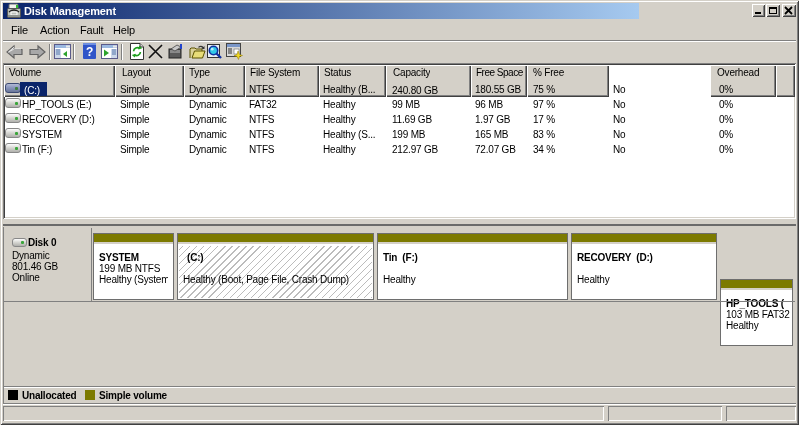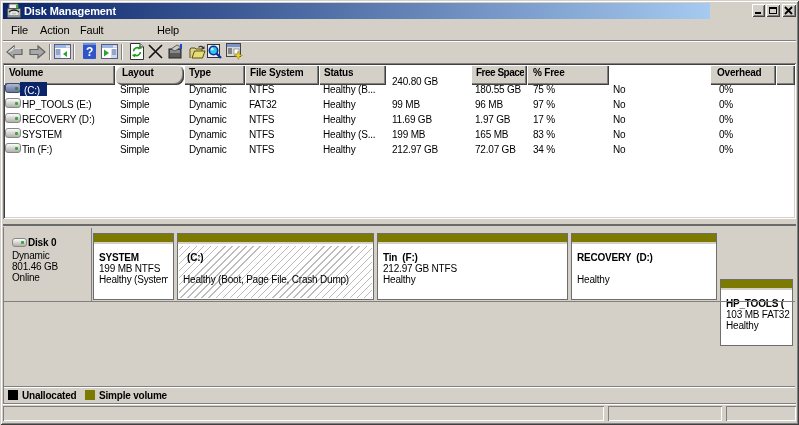--- a/index.html
+++ b/index.html
@@ -4,35 +4,35 @@
 <style>
   * { margin:0; padding:0; box-sizing:border-box; }
   html,body { width:799px; height:425px; overflow:hidden; }
   body { font-family:"Liberation Sans", sans-serif; font-size:10px; color:#000; background:#d4d0c8; letter-spacing:-0.2px; }
   #win { position:relative; width:799px; height:425px; background:#d4d0c8;
     box-shadow: inset 1px 1px 0 #d4d0c8, inset -1px -1px 0 #404040,
                 inset 2px 2px 0 #fff, inset -2px -2px 0 #808080; }
   .abs { position:absolute; }
   .txt { position:absolute; white-space:nowrap; }
   
-  #title { position:absolute; left:3px; top:3px; width:707px; height:16px;
+  #title { position:absolute; left:3px; top:3px; width:636px; height:16px;
     background:linear-gradient(to right,#0a246a,#a6caf0); }
   #title .cap { position:absolute; left:21px; top:2px; color:#fff; font-weight:bold; font-size:11px; letter-spacing:-0.1px; }
   .tbtn { position:absolute; top:1px; height:13px; background:#d4d0c8;
     box-shadow: inset 1px 1px 0 #fff, inset -1px -1px 0 #404040, inset 2px 2px 0 #d4d0c8, inset -2px -2px 0 #808080; }
   
   .menu { position:absolute; top:24px; font-size:11px; }
   
   .tsep { position:absolute; top:44px; width:2px; height:16px;
     border-left:1px solid #808080; border-right:1px solid #fff; }
   
   #list { position:absolute; left:3px; top:63px; width:793px; height:156px; background:#fff;
     box-shadow: inset 1px 1px 0 #808080, inset -1px -1px 0 #fff, inset 2px 2px 0 #404040, inset -2px -2px 0 #d4d0c8; }
-  .hcell { position:absolute; top:65px; height:20px; background:#d4d0c8;
-    box-shadow: inset 1px 1px 0 #fff, inset -1px -1px 0 #404040, inset -2px -2px 0 #808080; font-weight: bold; }
+  .hcell { position:absolute; top:65px; height:32px; background:#d4d0c8;
+    box-shadow: inset 1px 1px 0 #fff, inset -1px -1px 0 #404040, inset -2px -2px 0 #808080; }
   .hcell span { position:absolute; left:5px; top:2px; white-space:nowrap; overflow:hidden; }
   
   #diskpane { position:absolute; left:3px; top:227px; width:793px; height:178px; background:#d4d0c8;
     box-shadow: inset 1px 0 0 #808080, inset -1px 0 0 #d4d0c8; }
   .pbox { position:absolute; top:233px; height:67px; background:#fff; border:1px solid #6e6e6e; }
   .pbar { position:absolute; left:0; top:0; right:0; height:10px; background:#7c7a00; border-bottom:2px solid #d4d0c8; }
   .ptxt { position:absolute; left:5px; right:2px; white-space:nowrap; overflow:hidden; }
   .hatch { background:repeating-linear-gradient(-45deg,#bcbcbc 0 1px,#fff 1px 5px); }
   .dicon { position:absolute; width:16px; height:10px; border-radius:3px;
     background:linear-gradient(#fdfdfd,#d8d8d4 45%,#b0b0ac); border:1px solid #888; }
@@ -65,21 +65,21 @@
   </div>
   <div class="tbtn" id="btncls" style="left:782px; top:4px; width:14px;">
     <svg style="position:absolute;left:2px;top:2px;" width="9" height="9" viewBox="0 0 9 9">
       <path d="M1 1 L8 8 M8 1 L1 8" stroke="#000" stroke-width="1.8"></path>
     </svg>
   </div>
 
   <span class="menu" style="left:11px;">File</span>
   <span class="menu" style="left:40px;">Action</span>
   <span class="menu" style="left:80px;">Fault</span>
-  <span class="menu" style="left:113px;margin-left:44px;">Help</span>
+  <span class="menu" style="left:113px;">Help</span>
 
   <div class="abs" style="left:3px; top:40px; width:793px; height:2px; border-top:1px solid #808080; border-bottom:1px solid #fff;"></div>
 
   <div class="tsep" style="left:49px;"></div>
   <div class="tsep" style="left:73px;"></div>
   <div class="tsep" style="left:121px;"></div>
 
   <svg class="abs" style="left:5px;top:43px;" width="19" height="18" viewBox="0 0 19 18">
     <path d="M9 3 L2 9 L9 15 L9 11.5 L17 11.5 L17 6.5 L9 6.5 Z" fill="#a8a8a8" stroke="#636363" stroke-width="1.2"></path>
     <path d="M9 4.2 L3.5 9 L9 6 L16 6" fill="none" stroke="#e8e8e8" stroke-width="1"></path>
@@ -152,31 +152,34 @@
     <path d="M2 6h4M2 8h4M2 10h4" stroke="#333" stroke-width="1"></path>
     <rect x="8" y="6" width="5" height="5" fill="#fff" stroke="#666" stroke-width="0.6"></rect>
     <path d="M12 8 L13.5 11.5 L16.5 12.5 L13.5 13.5 L12.5 16.5 L11 13.5 L8 12.8 L11 11.5 Z" fill="#f0d820" stroke="#907800" stroke-width="0.5"></path>
   </svg>
 
   <div id="list"></div>
 
   <div class="hcell" style="left:4px; width:111px;">
       <span>Volume</span>
     </div>
-  <div class="hcell" style="left:115px; width:69px;border-radius:8px;">
+  <div class="hcell" style="left:115px; width:69px;">
       <span style="left:7px;">Layout</span>
     </div>
   <div class="hcell" style="left:184px; width:61px;">
       <span>Type</span>
     </div>
   <div class="hcell" style="left:245px; width:74px;">
       <span>File System</span>
     </div>
   <div class="hcell" style="left:319px; width:67px;">
       <span>Status</span>
+    </div>
+  <div class="hcell" style="left:386px; width:85px;">
+      <span style="left:7px;">Capacity</span>
     </div>
   <div class="hcell" style="left:471px; width:56px;">
       <span style="letter-spacing:-0.5px;">Free Space</span>
     </div>
   <div class="hcell" style="left:527px; width:82px;">
       <span style="left:6px;">% Free</span>
     </div>
   <div class="hcell" style="left:710px; width:66px;">
       <span style="left:7px;">Overhead</span>
     </div>
@@ -219,21 +222,21 @@
   <span class="txt" style="left:249px; top:84px;">NTFS</span>
   <span class="txt" style="left:249px; top:99px;">FAT32</span>
   <span class="txt" style="left:249px; top:114px;">NTFS</span>
   <span class="txt" style="left:249px; top:129px;">NTFS</span>
   <span class="txt" style="left:249px; top:144px;">NTFS</span>
   <span class="txt" style="left:323px; top:84px;">Healthy (B...</span>
   <span class="txt" style="left:323px; top:99px;">Healthy</span>
   <span class="txt" style="left:323px; top:114px;">Healthy</span>
   <span class="txt" style="left:323px; top:129px;">Healthy (S...</span>
   <span class="txt" style="left:323px; top:144px;">Healthy</span>
-  <span class="txt" style="left:392px; top:76px;">240.80 GB</span>
+  <span class="txt" style="left:392px; top:85px;">240.80 GB</span>
   <span class="txt" style="left:392px; top:99px;">99 MB</span>
   <span class="txt" style="left:392px; top:114px;">11.69 GB</span>
   <span class="txt" style="left:392px; top:129px;">199 MB</span>
   <span class="txt" style="left:392px; top:144px;">212.97 GB</span>
   <span class="txt" style="left:475px; top:84px;">180.55 GB</span>
   <span class="txt" style="left:475px; top:99px;">96 MB</span>
   <span class="txt" style="left:475px; top:114px;">1.97 GB</span>
   <span class="txt" style="left:475px; top:129px;">165 MB</span>
   <span class="txt" style="left:475px; top:144px;">72.07 GB</span>
   <span class="txt" style="left:533px; top:84px;">75 %</span>
@@ -272,21 +275,20 @@
   </div>
   <div class="pbox" style="left:177px; width:197px;">
     <div class="pbar"></div>
     <div class="hatch abs" style="left:1px; top:12px; right:1px; bottom:1px;"></div>
     <div class="ptxt" style="left:9px; top:18px; font-weight:bold;">(C:)</div>
     <div class="ptxt" style="top:40px;">Healthy (Boot, Page File, Crash Dump)</div>
   </div>
   <div class="pbox" style="left:377px; width:191px;">
     <div class="pbar"></div>
     <div class="ptxt" style="top:18px; font-weight:bold;">Tin&nbsp; (F:)</div>
-    <div class="ptxt" style="top:29px;">212.97 GB NTFS</div>
     <div class="ptxt" style="top:40px;">Healthy</div>
   </div>
   <div class="pbox" style="left:571px; width:146px;">
     <div class="pbar"></div>
     <div class="ptxt" style="top:18px; font-weight:bold;">RECOVERY&nbsp; (D:)</div>
     <div class="ptxt" style="top:40px;">Healthy</div>
   </div>
   <div class="pbox" style="left:720px; width:73px;margin-top:46px;">
     <div class="pbar"></div>
     <div class="ptxt" style="top:18px; font-weight:bold;">HP_TOOLS (</div>

